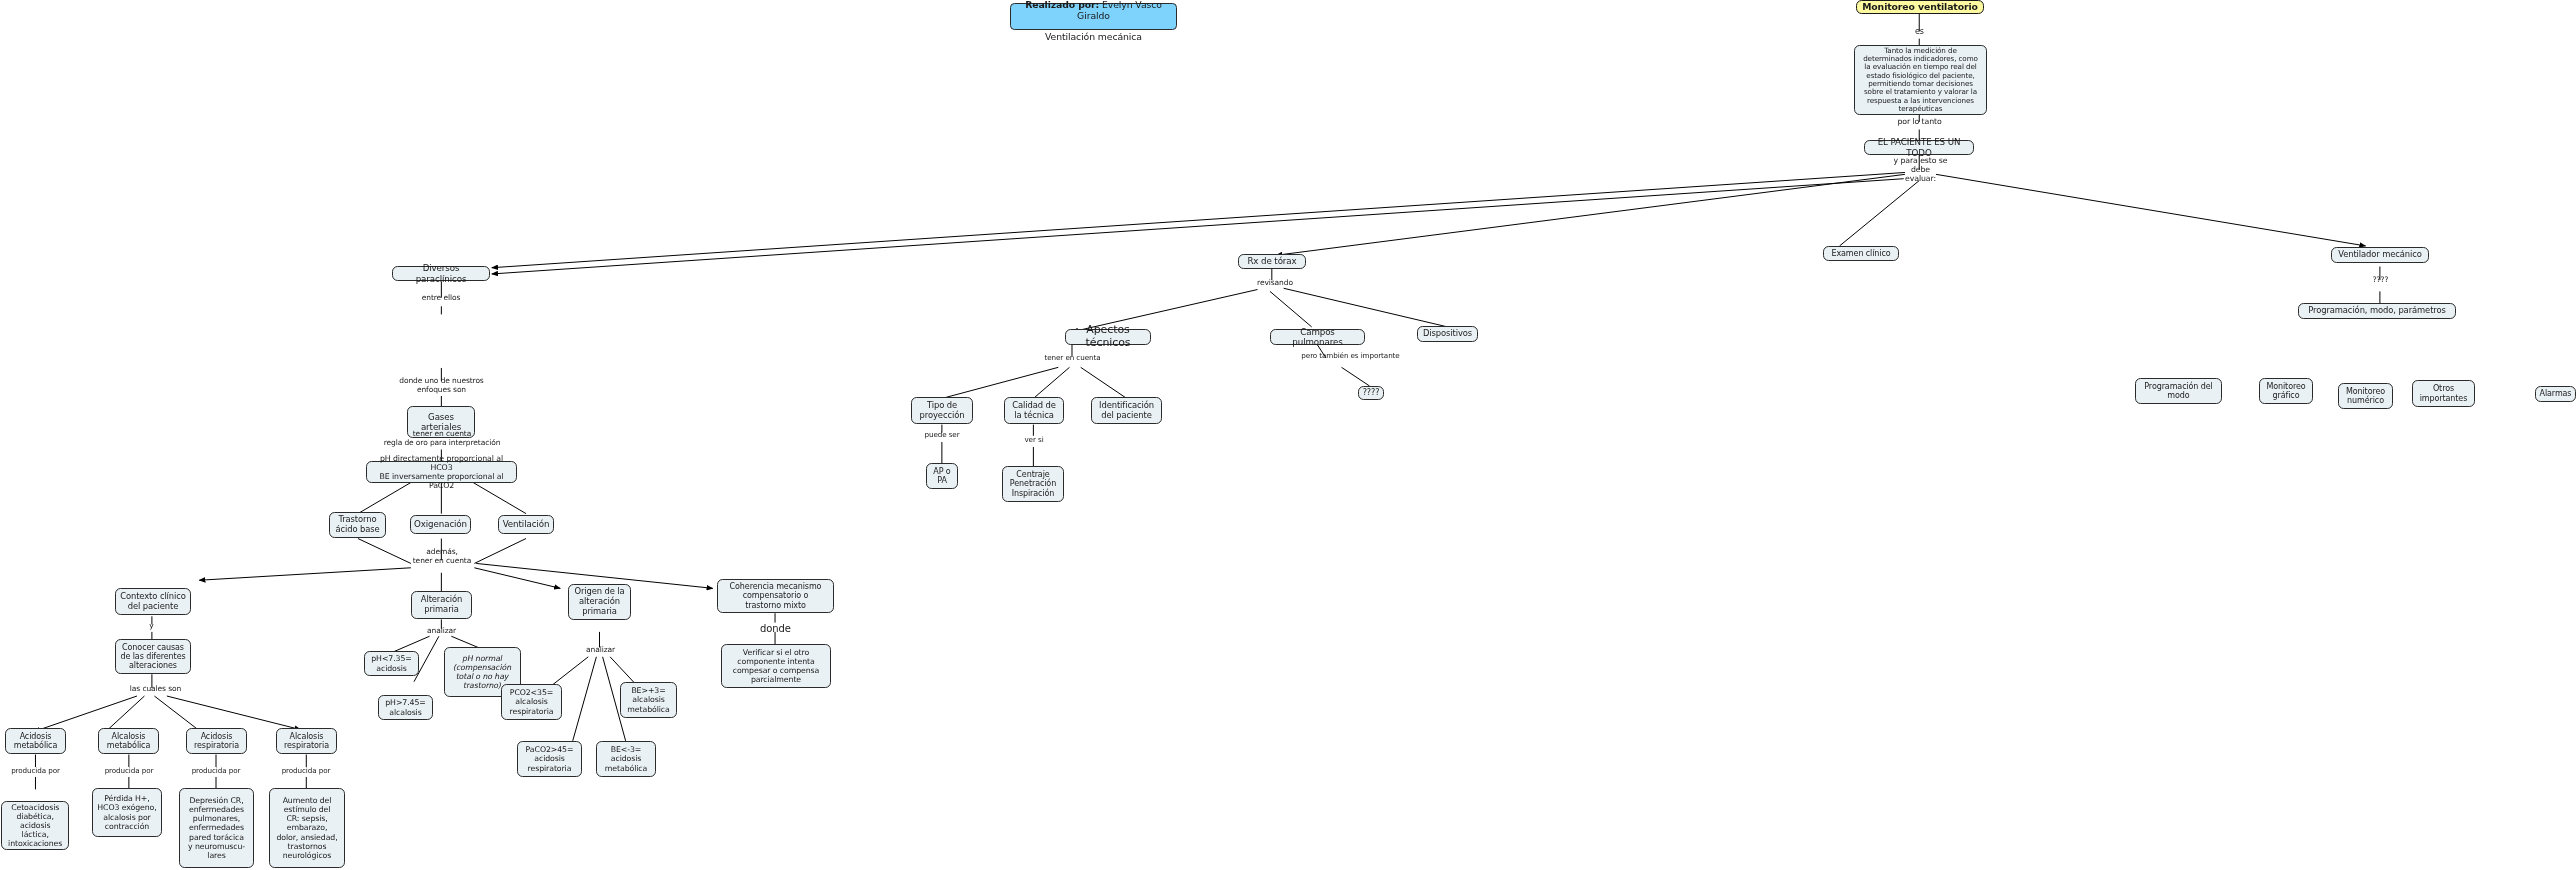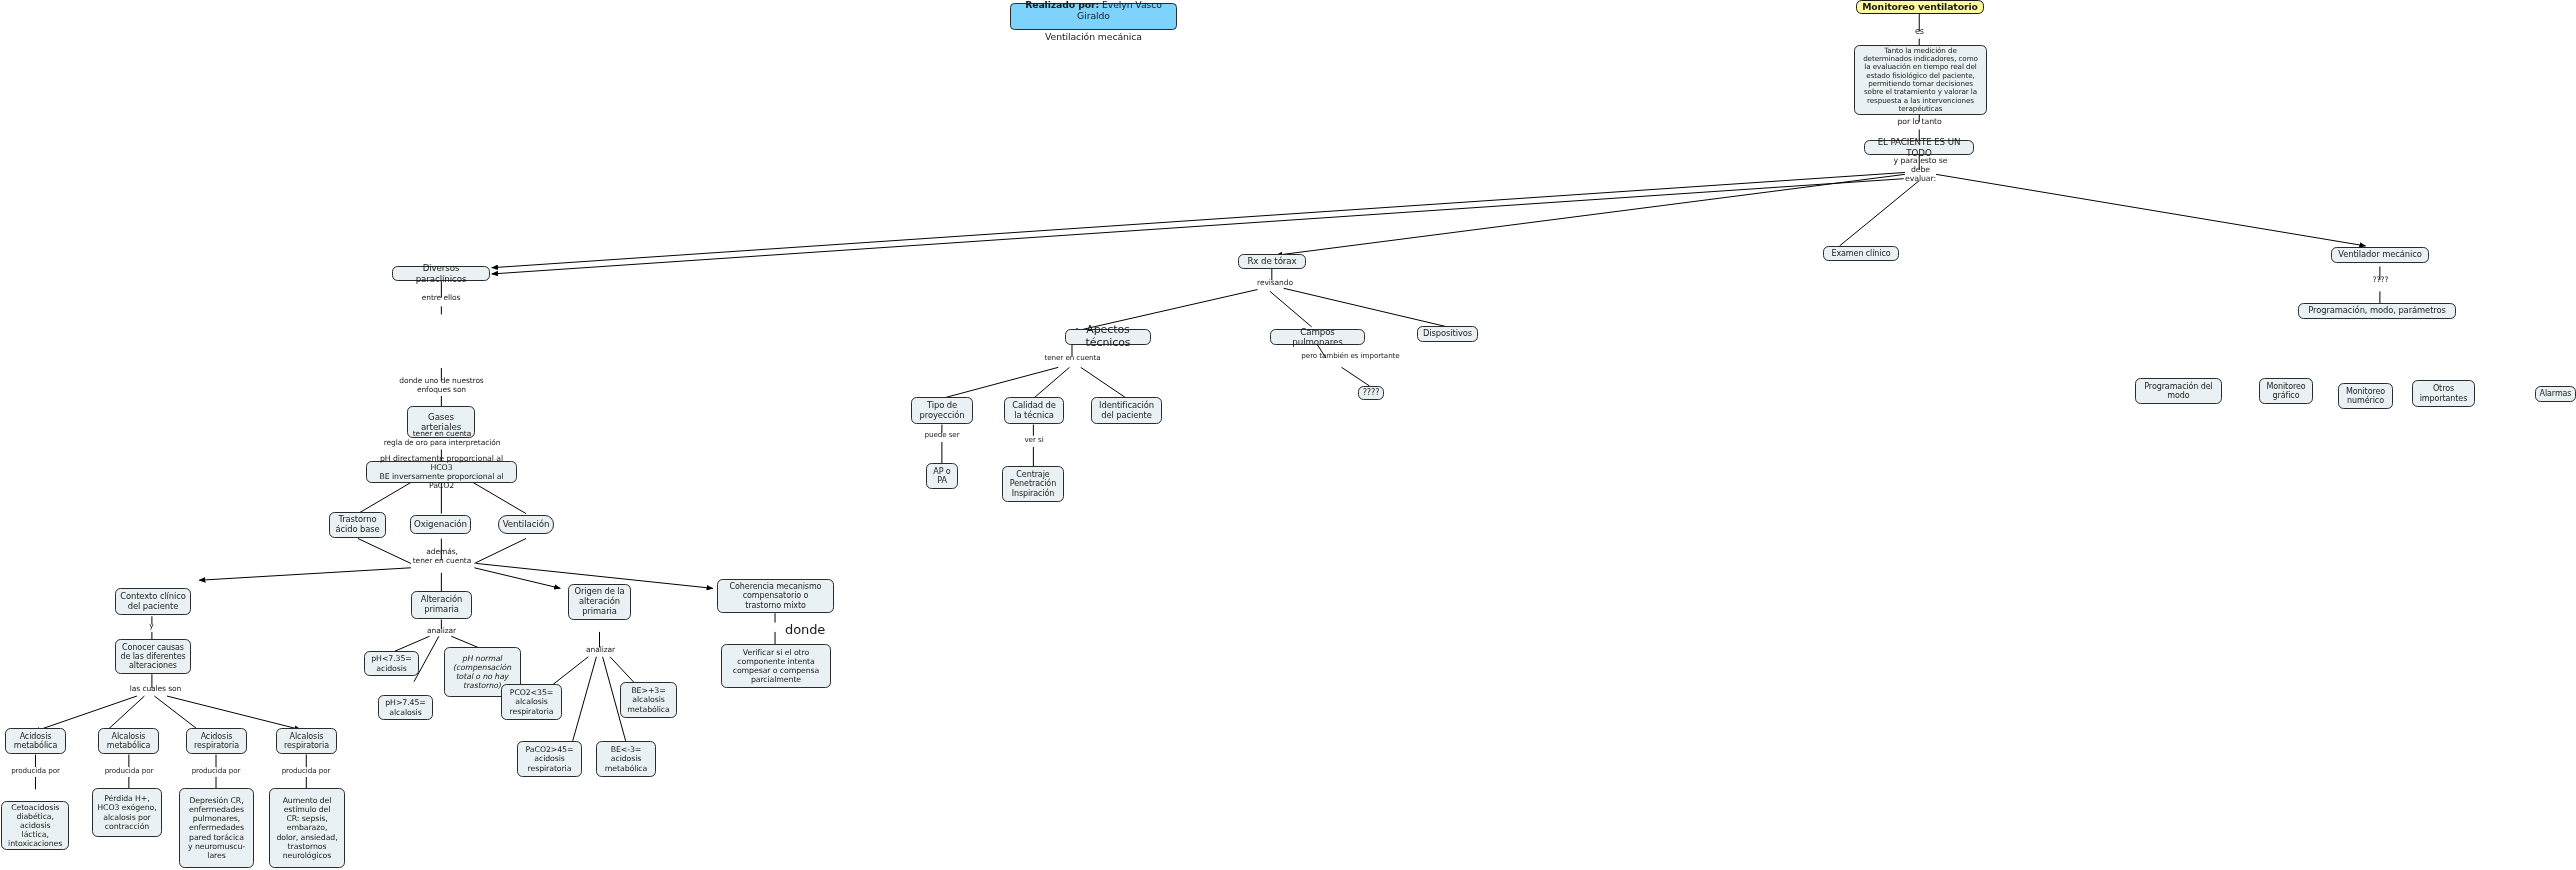--- a/index.html
+++ b/index.html
@@ -198,21 +198,21 @@
 regla de oro para interpretación</div>
 
   <div class="node" style="left:366px; top:461px; width:151px; height:22.4px; font-size:7.8px;">pH directamente proporcional al HCO3
 BE inversamente proporcional al PaCO2</div>
 
   <div class="node" style="left:329px; top:512px; width:57px; height:26px; font-size:8.4px;">Trastorno
 ácido base</div>
 
   <div class="node" style="left:410px; top:515px; width:61px; height:18.7px; font-size:8.7px;">Oxigenación</div>
 
-  <div class="node" style="left:498px; top:515px; width:56px; height:18.7px; font-size:8.7px;border-radius:9px;">Ventilación</div>
+  <div class="node" style="left:498px; top:515px; width:56px; height:18.7px; font-size:8.7px;">Ventilación</div>
 
   <div class="link-label" style="left:407px; top:548px; width:70px; font-size:7.5px;">además,
 tener en cuenta</div>
 
   <div class="node" style="left:115px; top:588px; width:76px; height:27px; font-size:8.4px;">Contexto clínico
 del paciente</div>
 
   <div class="link-label" style="left:139px; top:622px; width:25px; font-size:7.5px;">y</div>
 
   <div class="node" style="left:115px; top:639px; width:76px; height:35px; font-size:8px;">Conocer causas
@@ -288,21 +288,21 @@
 alcalosis
 metabólica</div>
   <div class="node" style="left:596px; top:741px; width:60px; height:36px; font-size:7.8px;">BE&lt;-3=
 acidosis
 metabólica</div>
 
   <div class="node" style="left:717px; top:579px; width:117px; height:34px; font-size:8px;">Coherencia mecanismo
 compensatorio o
 trastorno mixto</div>
 
-  <div class="link-label" style="left:757px; top:623px; width:37px; font-size:13px;margin-left:28px;">donde</div>
+  <div class="link-label" style="left:757px; top:623px; width:37px; font-size:10px;">donde</div>
 
   <div class="node" style="left:721px; top:644px; width:110px; height:44px; font-size:7.8px;">Verificar si el otro
 componente intenta
 compesar o compensa
 parcialmente</div>
 
   <div class="node" style="left:1238px; top:254px; width:68px; height:15px; font-size:8.7px;">Rx de tórax</div>
 
   <div class="link-label" style="left:1253px; top:279px; width:44px; font-size:7.5px;">revisando</div>
 

